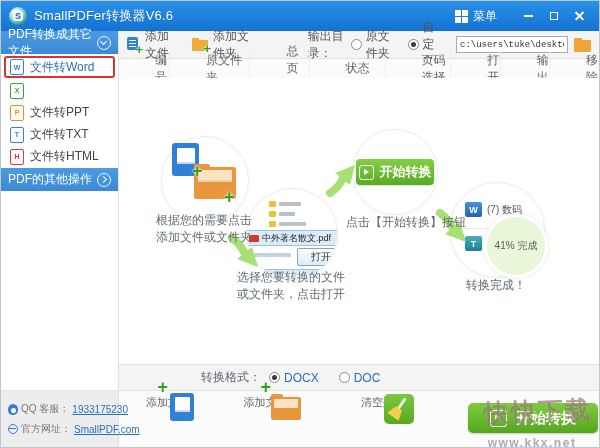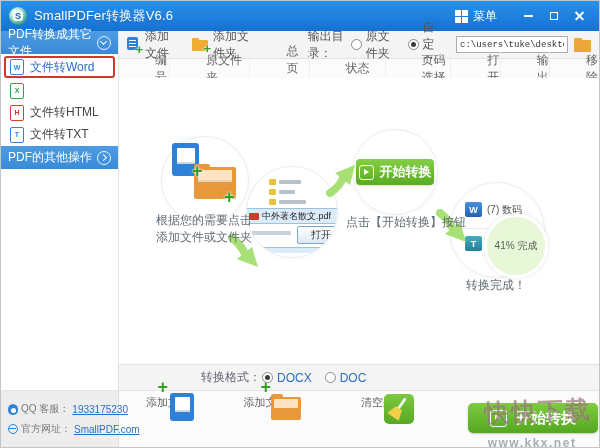--- a/index.html
+++ b/index.html
@@ -89,21 +89,21 @@
     box-shadow:inset 0 -9px 0 -7px #cfd8e0, inset 0 -14px 0 -12px #cfd8e0;}
   .c1 .plusbig{position:absolute;color:#2ea11f;font:bold 18px/16px "Liberation Sans",sans-serif;text-shadow:0 0 2px #fff,0 0 2px #fff;z-index:3;}
   .c1 .p1{left:30px;top:26px;} .c1 .p2{left:62px;top:52px;}
   .c1 .foldbig{position:absolute;left:32px;top:30px;width:42px;height:32px;background:#e8973c;border-radius:2px;}
   .c1 .foldbig::before{content:'';position:absolute;top:-3px;left:0;width:16px;height:4px;background:#e8973c;border-radius:2px 2px 0 0;}
   .c1 .foldbig::after{content:'';position:absolute;left:4px;top:3px;right:4px;height:12px;background:#fbe3c3;
     box-shadow:inset 0 -8px 0 -6px #e8d0b0;}
 
   .arrow{position:absolute;z-index:3;}
 
-  .c2{left:127px;top:88px;width:90px;height:90px;overflow:hidden;z-index:2;}
+  .c2{left:127px;top:110px;width:90px;height:90px;overflow:hidden;z-index:2;}
   .md-row{position:absolute;display:flex;align-items:center;gap:3px;}
   .md-row i{width:7px;height:6px;background:#e8c33c;border-radius:1px;flex:0 0 auto;}
   .md-row s{display:inline-block;height:4px;background:#b9c2c9;border-radius:1px;text-decoration:none;}
   .md-file{position:absolute;left:-8px;right:-8px;top:41px;height:14px;background:#dcebf8;
     border-top:1px solid #9fc0da;border-bottom:1px solid #9fc0da;display:flex;align-items:center;gap:3px;
     padding:0 10px;font-size:9px;color:#222;white-space:nowrap;}
   .pdf-badge{width:10px;height:7px;background:#d03a2a;border-radius:1px;flex:0 0 auto;}
   .md-open{position:absolute;left:50px;top:59px;width:46px;height:16px;background:linear-gradient(180deg,#fefefe,#dcE9f5);
     border:1px solid #7aa7cc;border-radius:2px;font-size:10px;color:#333;display:flex;align-items:center;justify-content:center;}
   .md-bar{position:absolute;left:4px;top:64px;width:40px;height:4px;background:#c7d2da;border-radius:1px;}
@@ -124,21 +124,21 @@
   .fmt-w{background:linear-gradient(180deg,#4a90dd,#2363b4);}
   .fmt-t{background:linear-gradient(180deg,#45afc0,#1f7f95);}
   .res-div{position:absolute;left:10px;right:10px;top:45px;height:1px;background:#ececec;}
   .bubble{position:absolute;left:365px;top:136px;width:58px;height:58px;border-radius:50%;
     background:#e8f7d7;border:3px solid #fff;box-shadow:0 0 5px rgba(0,0,0,.10);z-index:3;
     display:flex;align-items:center;justify-content:center;font-size:10px;color:#55605a;}
 
   
   .options{position:absolute;left:118px;top:363px;width:482px;height:26px;background:#f4f4f4;
     border-top:1px solid #e2e2e2;box-sizing:border-box;display:flex;align-items:center;
-    padding-left:82px;gap:1px;font-size:12px;color:#667;}
+    padding-left:82px;gap:8px;font-size:12px;color:#667;}
   .fmt-label{color:#667;}
   .opt-blue{color:#2a6fc0;}
 
   
   .footer{position:absolute;left:0;top:389px;width:600px;height:59px;background:#fbfbfb;border-top:1px solid #e5e5e5;box-sizing:border-box;}
   .footer-left{position:absolute;left:0;top:0;width:118px;height:59px;background:#ededed;
     border-right:1px solid #e0e0e0;box-sizing:border-box;padding-top:11px;font-size:10px;}
   .f-contact{display:flex;align-items:center;gap:3px;padding-left:7px;margin-bottom:6px;color:#7a7a7a;white-space:nowrap;}
   .f-contact a{color:#2a6fc0;text-decoration:underline;cursor:pointer;}
   .qq-ic{width:10px;height:11px;background:#2f81d8;border-radius:50% 50% 45% 45%;position:relative;flex:0 0 auto;}
@@ -218,30 +218,36 @@
           <b>W</b>
         </span>
       <span class="lbl">文件转Word</span>
     </div>
     <div class="side-item">
       <span class="doc-ic" style="--c:#36a24a">
           <b>X</b>
         </span>
     </div>
     <div class="side-item">
-      <span class="doc-ic" style="--c:#dd3b33">
-          <b>H</b>
-        </span>
-      <span class="lbl">文件转HTML</span>
+      <span class="doc-ic" style="--c:#ef8d1f">
+          <b>P</b>
+        </span>
+      <span class="lbl">文件转PPT</span>
     </div>
     <div class="side-item">
       <span class="doc-ic" style="--c:#3a7fd6">
           <b>T</b>
         </span>
       <span class="lbl">文件转TXT</span>
+    </div>
+    <div class="side-item">
+      <span class="doc-ic" style="--c:#dd3b33">
+          <b>H</b>
+        </span>
+      <span class="lbl">文件转HTML</span>
     </div>
     <div class="side-header">
       <span>PDF的其他操作</span>
       <span class="chev chev-right">
           <i></i>
         </span>
     </div>
   </div>
 
   <div class="toolbar">
@@ -317,20 +323,24 @@
           <s style="width:27px"></s>
         </div>
       <div class="md-file">
         <span class="pdf-badge"></span>
         <span>中外著名散文.pdf</span>
       </div>
       <span class="md-bar"></span>
       <div class="md-open">打开</div>
       <span class="md-bar2"></span>
     </div>
+    <div class="cap" style="left:102px;top:191px;width:140px;">
+      <div>选择您要转换的文件</div>
+        <div>或文件夹，点击打开</div>
+    </div>
 
     <svg class="arrow" style="left:205px;top:84px" width="36" height="36" viewBox="0 0 36 36">
       <path d="M6 31 C14 26 18 20 20 13" fill="none" stroke="#a8df76" stroke-width="8" stroke-linecap="round"></path>
       <path d="M11 11 L31 3 L26 23 Z" fill="#a8df76"></path>
     </svg>
 
     <div class="circle c3">
       <div class="go-btn">
         <span class="play-ic"></span>
         <span>开始转换</span>

